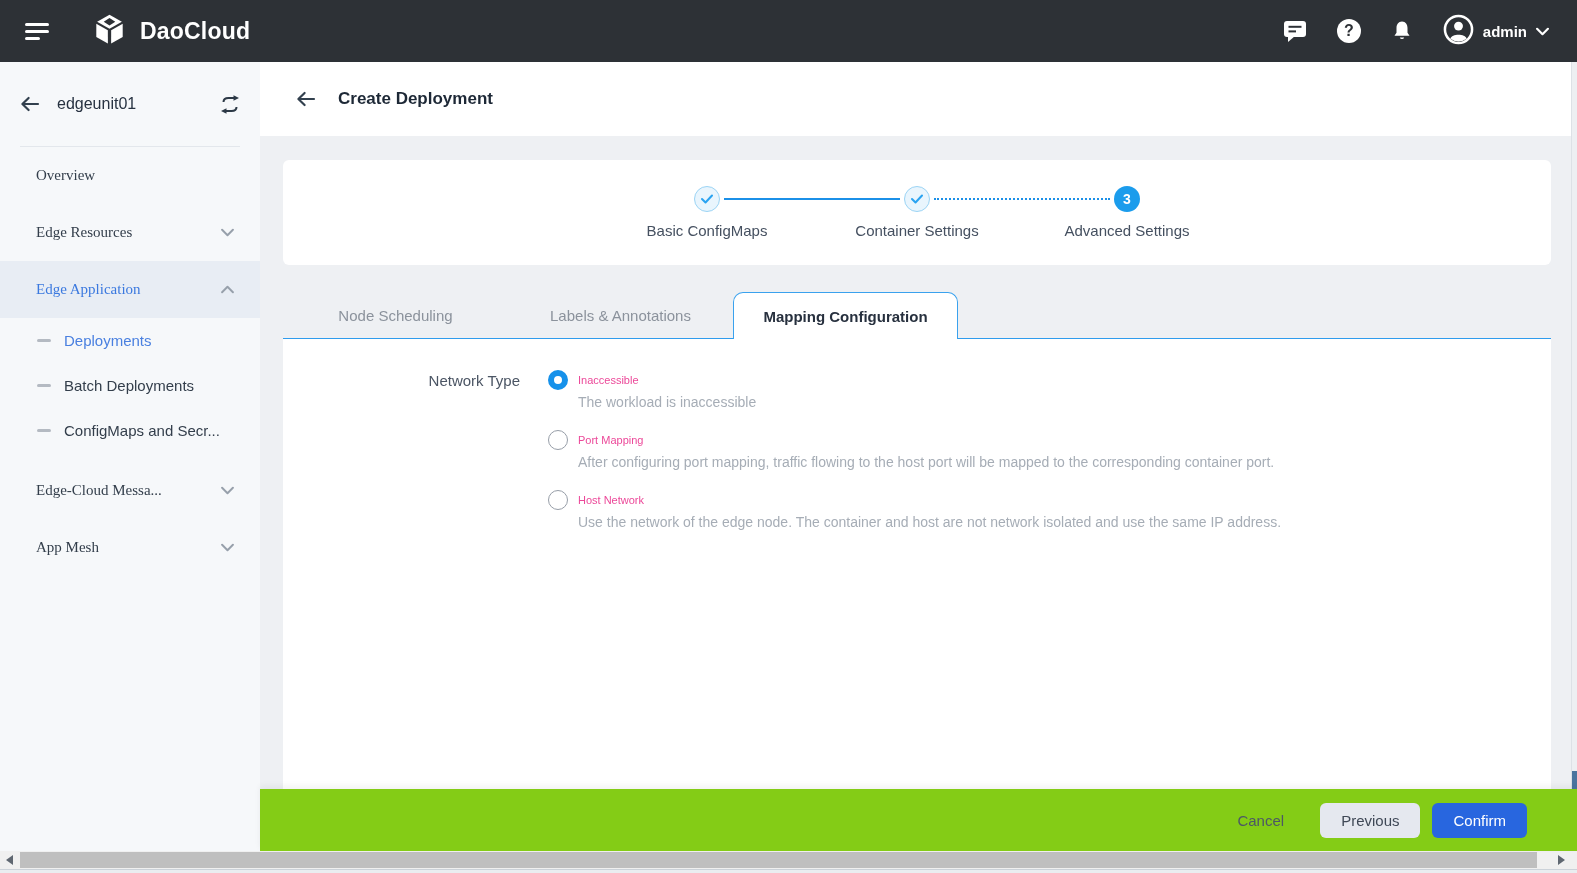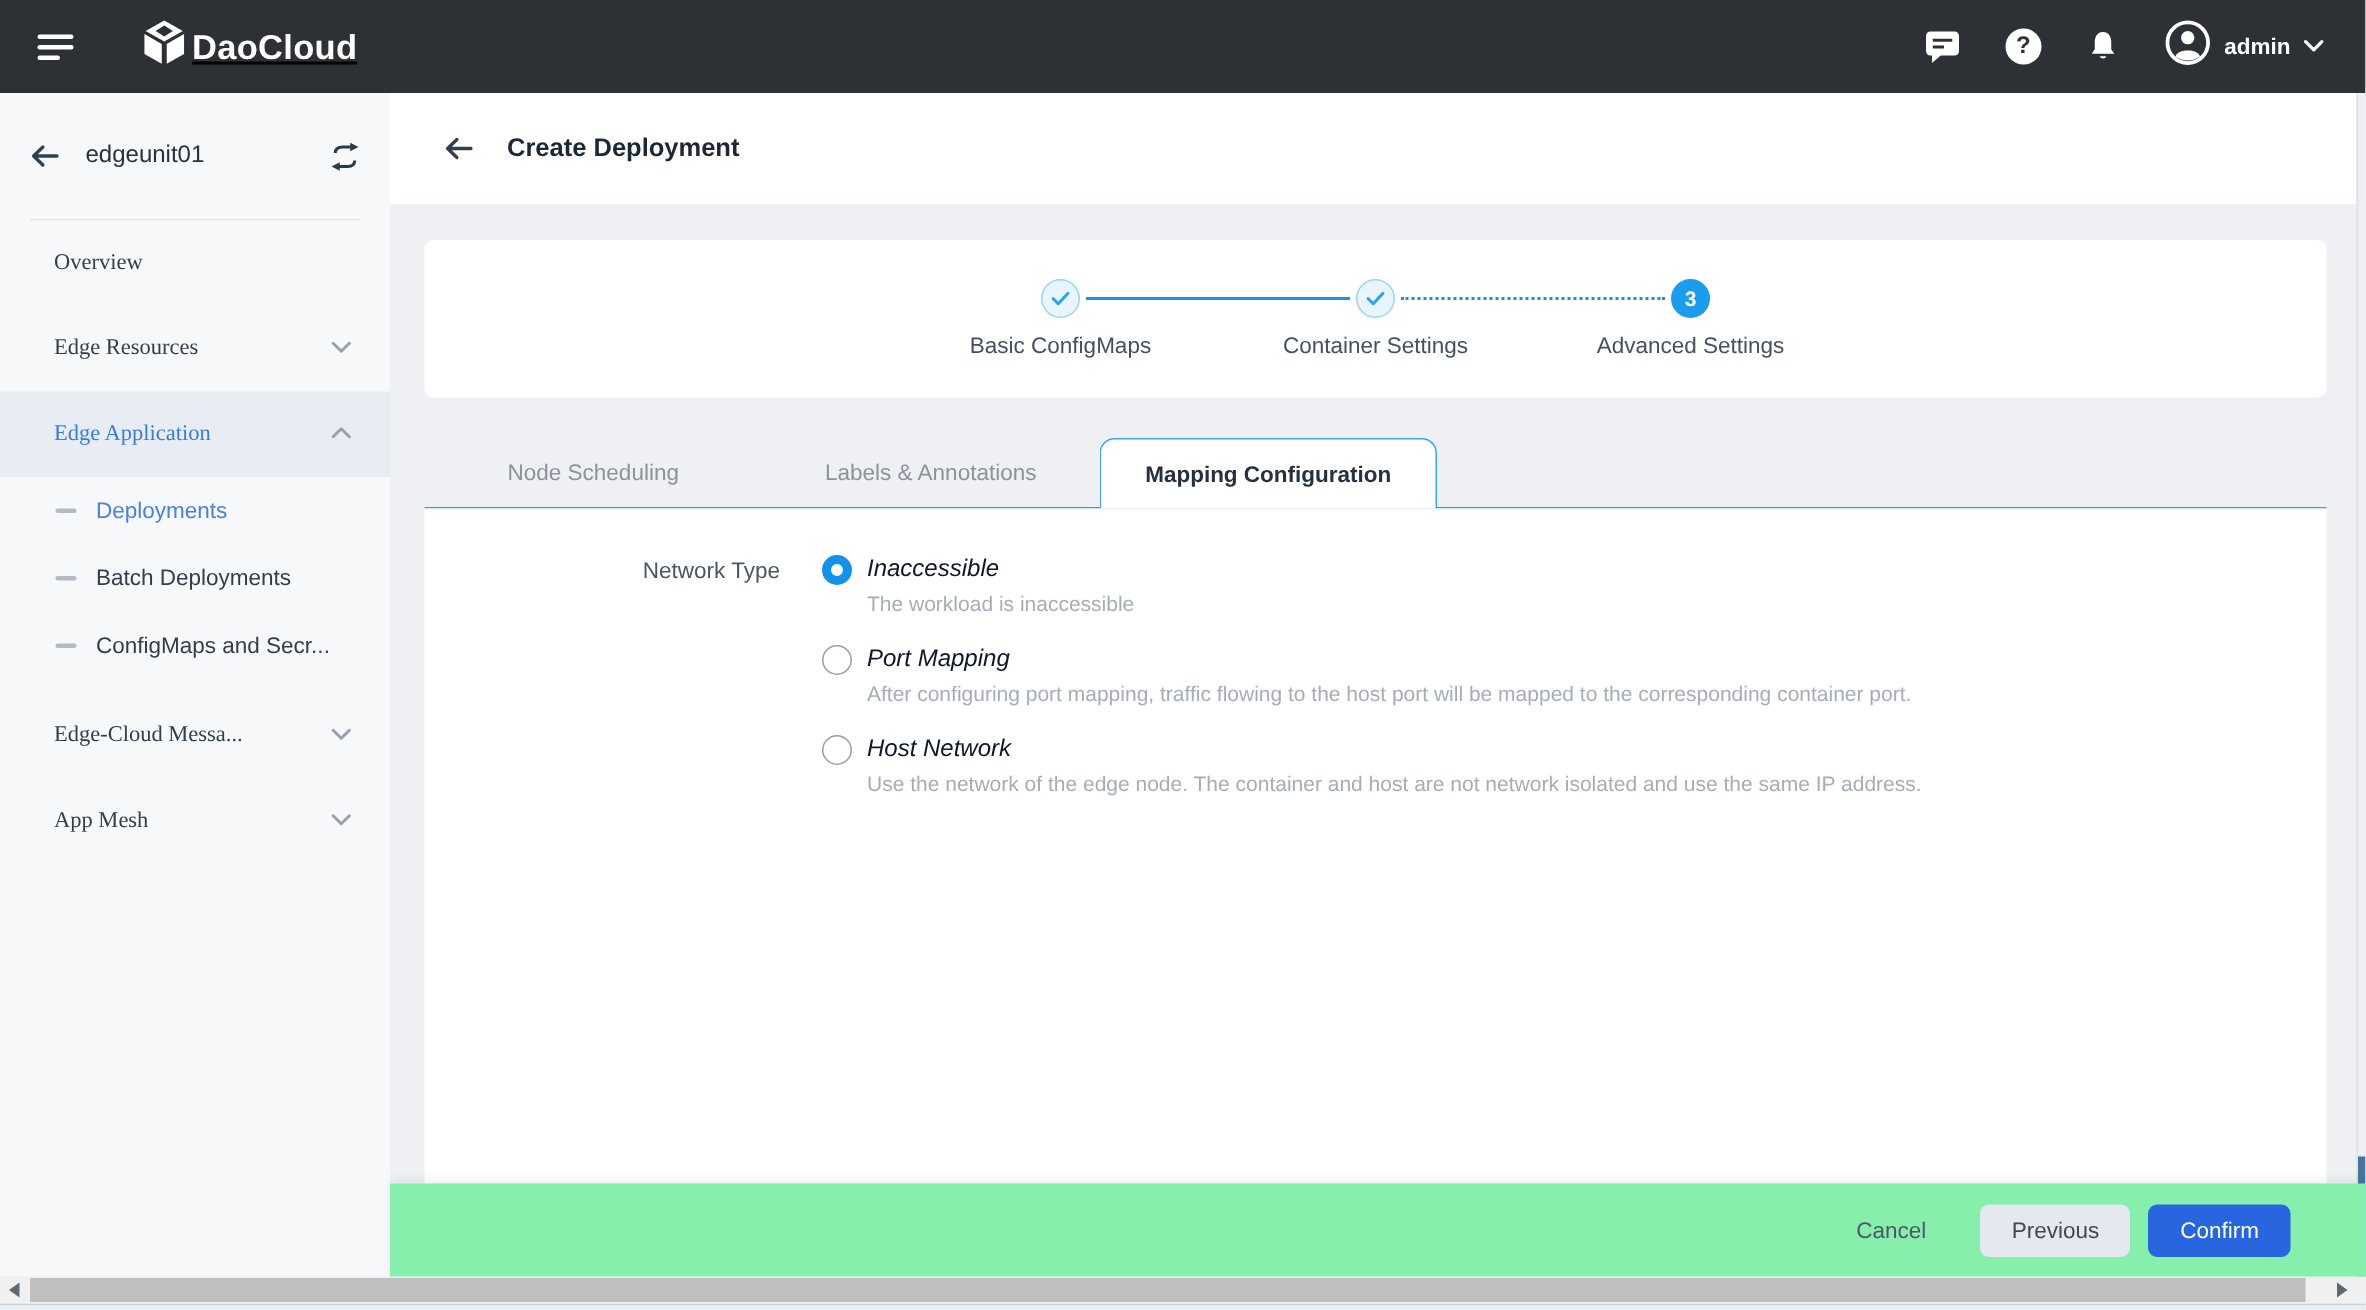--- a/index.html
+++ b/index.html
@@ -7,21 +7,21 @@
   body { font-family:"Liberation Sans", sans-serif; background:#eef0f3; }
 
   
   .topbar { height:62px; background:#2d3136; display:flex; align-items:center; justify-content:space-between; padding:0 28px 0 25px; }
   .topbar-left { display:flex; align-items:center; }
   .hamburger { width:24px; cursor:pointer; margin-right:44px; }
   .hamburger span { display:block; height:3px; background:#fff; border-radius:2px; margin:4px 0; }
   .hamburger span:nth-child(1){ width:24px; }
   .hamburger span:nth-child(2){ width:24px; }
   .hamburger span:nth-child(3){ width:15px; }
-  .logo { display:flex; align-items:center; gap:2px; cursor:pointer;text-decoration:underline; }
+  .logo { display:flex; align-items:center; gap:14px; cursor:pointer; }
   .logo-text { color:#fff; font-size:23px; font-weight:800; letter-spacing:.2px; }
   .topbar-right { display:flex; align-items:center; gap:30px; }
   .tb-icon { cursor:pointer; display:flex; align-items:center; justify-content:center; }
   .help-circle { width:24px; height:24px; border-radius:50%; background:#fff; color:#2d3136; font-weight:800; font-size:16px; display:flex; align-items:center; justify-content:center; }
   .user-box { display:flex; align-items:center; gap:9px; cursor:pointer; }
   .user-name { color:#fff; font-size:15px; font-weight:700; }
 
   
   .middle { display:flex; height:789px; position:relative; }
 
@@ -64,25 +64,25 @@
 
   
   .panel { background:#fff; flex:1; min-height:0; overflow:hidden; padding-top:31px; }
   .form-row { display:flex;padding-left:16px; }
   .form-label { width:221px; flex:none; text-align:right; font-size:15px; color:#4b5564; padding-top:2px; }
   .options { margin-left:28px; }
   .option { margin-bottom:20px; cursor:pointer; }
   .opt-head { display:flex; align-items:center; gap:10px; }
   .radio { width:20px; height:20px; border-radius:50%; flex:none; background:#fff; border:1px solid #979ea8; }
   .radio.checked { border:6px solid #1691ea; }
-  .opt-title { font-size:16px; color:#0f172a;font-style:italic; }
+  .opt-title { font-size:11px; color:#ec4899; }
   .opt-desc { margin-left:30px; margin-top:4px; font-size:14px; color:#a6adb6; }
 
   
-  .footer { height:62px; background:#86efac; flex:none; display:flex; align-items:center; justify-content:flex-end; padding-right:50px; box-shadow:0 -3px 6px rgba(31,35,41,.06); position:relative; z-index:2; }
+  .footer { height:62px; background:#84cc16; flex:none; display:flex; align-items:center; justify-content:flex-end; padding-right:50px; box-shadow:0 -3px 6px rgba(31,35,41,.06); position:relative; z-index:2; }
   .btn-cancel { background:none; border:none; font-size:15px; color:#4d5766; cursor:pointer; margin-right:36px; font-family:inherit; }
   .btn-prev { background:#e5e8ef; border:none; border-radius:6px; padding:9px 21px; font-size:15px; color:#3f4856; cursor:pointer; margin-right:12px; font-family:inherit; }
   .btn-confirm { background:#2866df; border:none; border-radius:6px; padding:9px 21px; font-size:15px; color:#fff; cursor:pointer; font-family:inherit; }
 
   
   .vscroll { position:absolute; top:0; right:0; width:6px; height:789px; background:#edeff2; border-left:1px solid #dde1e6; }
   .vthumb { position:absolute; bottom:0; left:0; width:100%; height:80px; background:#4a749e; }
   .hscroll { height:18px; background:#f0f0f0; position:relative; }
   .hthumb { position:absolute; top:1px; bottom:1px; left:20px; right:40px; background:#bfbfbf; cursor:pointer; }
   .h-arrow { position:absolute; top:0; width:18px; height:18px; display:flex; align-items:center; justify-content:center; cursor:pointer; }

